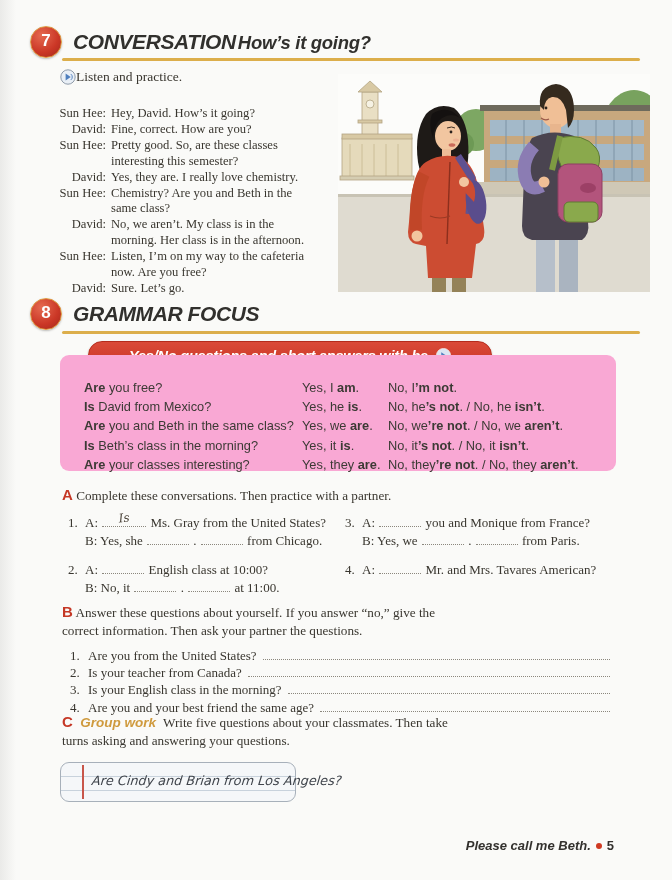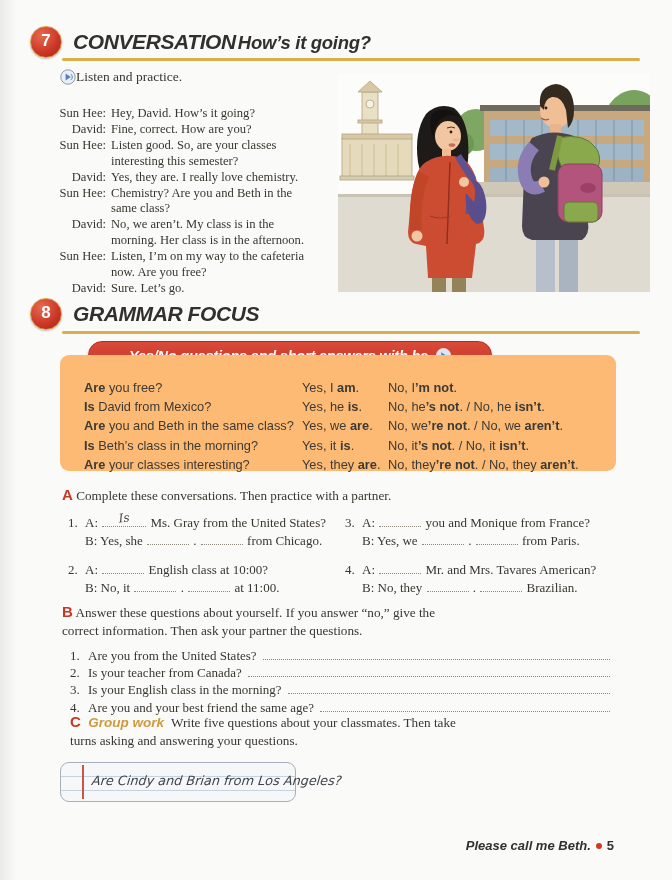--- a/index.html
+++ b/index.html
@@ -41,21 +41,21 @@
   
   .pill{
     position:absolute;left:88px;top:341px;width:402px;height:27px;border-radius:14px;
     background:linear-gradient(#da4a38,#c93524);border:1px solid #b42c1d;
     display:flex;align-items:center;justify-content:center;gap:8px;
     box-shadow:0 1px 2px rgba(0,0,0,.25);
   }
   .pill-title{font:bold italic 14.5px "Liberation Sans",sans-serif;color:#fff;letter-spacing:-.2px;}
   .grammar-box{
     position:absolute;left:60px;top:355px;width:556px;height:116px;border-radius:9px;
-    background:#fdba74;padding-top:23px;box-sizing:border-box;
+    background:#f9a8d4;padding-top:23px;box-sizing:border-box;
   }
   .g-row{display:grid;grid-template-columns:218px 86px 1fr;padding:0 10px 0 24px;
     font:12.8px/19.2px "Liberation Sans",sans-serif;color:#3c3a35;}
   .g-row b{font-weight:700;}
 
   
   .ex-label{font:bold 15px "Liberation Sans",sans-serif;color:#c53826;}
   .ex-head{position:absolute;font-size:13.2px;line-height:17.5px;}
   .a-grid{
     position:absolute;left:68px;top:514px;width:556px;
@@ -65,21 +65,21 @@
   .a-item{display:flex;font-size:13px;line-height:17.5px;}
   .a-num{width:17px;flex:0 0 17px;}
   .blank{display:inline-block;height:11px;border-bottom:1.6px dotted #8b877d;position:relative;margin:0 1px;}
   .hw{position:absolute;left:50%;bottom:1px;transform:translateX(-50%) rotate(-5deg);
     font:italic 12px "DejaVu Serif",serif;color:#4e463c;white-space:nowrap;}
   .b-head{position:absolute;left:62px;top:603px;width:480px;font-size:13.2px;line-height:17.5px;}
   .b-list{position:absolute;left:70px;top:647px;width:540px;font-size:13px;line-height:17.2px;}
   .b-row{display:flex;align-items:baseline;}
   .b-num{width:18px;flex:0 0 18px;}
   .leader{flex:1;border-bottom:1.6px dotted #8b877d;margin:0 0 3px 6px;height:0;}
-  .c-head{position:absolute;left:70px;top:713px;width:460px;font-size:13.2px;line-height:17.5px;}
+  .c-head{position:absolute;left:62px;top:713px;width:460px;font-size:13.2px;line-height:17.5px;}
   .gw-tag{font:bold italic 13.5px "Liberation Sans",sans-serif;color:#cf9a3d;margin:0 4px;}
 
   
   .notebook{
     position:absolute;left:60px;top:762px;width:236px;height:40px;border-radius:9px;
     border:1.2px solid #a7b0ba;background:#f5f7f9;
     background-image:repeating-linear-gradient(to bottom,transparent 0,transparent 13px,#c8d2dc 13px,#c8d2dc 14.2px);
     box-sizing:border-box;
   }
   .notebook::before{content:'';position:absolute;left:21px;top:2px;bottom:2px;width:1.6px;background:#c8564a;}
@@ -121,21 +121,21 @@
     <div class="turn">
         <span class="spk">Sun Hee:</span>
         <span class="txt">Hey, David. How’s it going?</span>
       </div>
     <div class="turn">
         <span class="spk">David:</span>
         <span class="txt">Fine, correct. How are you?</span>
       </div>
     <div class="turn">
         <span class="spk">Sun Hee:</span>
-        <span class="txt">Listen good. So, are your classes
+        <span class="txt">Pretty good. So, are these classes
 interesting this semester?</span>
       </div>
     <div class="turn">
         <span class="spk">David:</span>
         <span class="txt">Yes, they are. I really love chemistry.</span>
       </div>
     <div class="turn">
         <span class="spk">Sun Hee:</span>
         <span class="txt">Chemistry? Are you and Beth in the
 same class?</span>
@@ -311,21 +311,20 @@
       <span class="a-num">3.</span>
       <span class="a-lines">
           <span style="display:block">A: <span class="blank" style="width: 42px;"></span> you and Monique from France?</span>
           <span style="display:block">B: Yes, we <span class="blank" style="width: 42px;"></span> . <span class="blank" style="width: 42px;"></span> from Paris.</span>
         </span>
     </div>
     <div class="a-item">
       <span class="a-num">4.</span>
       <span class="a-lines">
           <span style="display:block">A: <span class="blank" style="width: 42px;"></span> Mr. and Mrs. Tavares American?</span>
-          <span style="display:block">B: No, they <span class="blank" style="width: 42px;"></span> . <span class="blank" style="width: 42px;"></span> Brazilian.</span>
         </span>
     </div>
   </div>
 
   <div class="b-head">
     <span class="ex-label">B</span>
     <span>Answer these questions about yourself. If you answer “no,” give the</span>
     <span style="display:block">correct information. Then ask your partner the questions.</span>
   </div>
   <div class="b-list">

